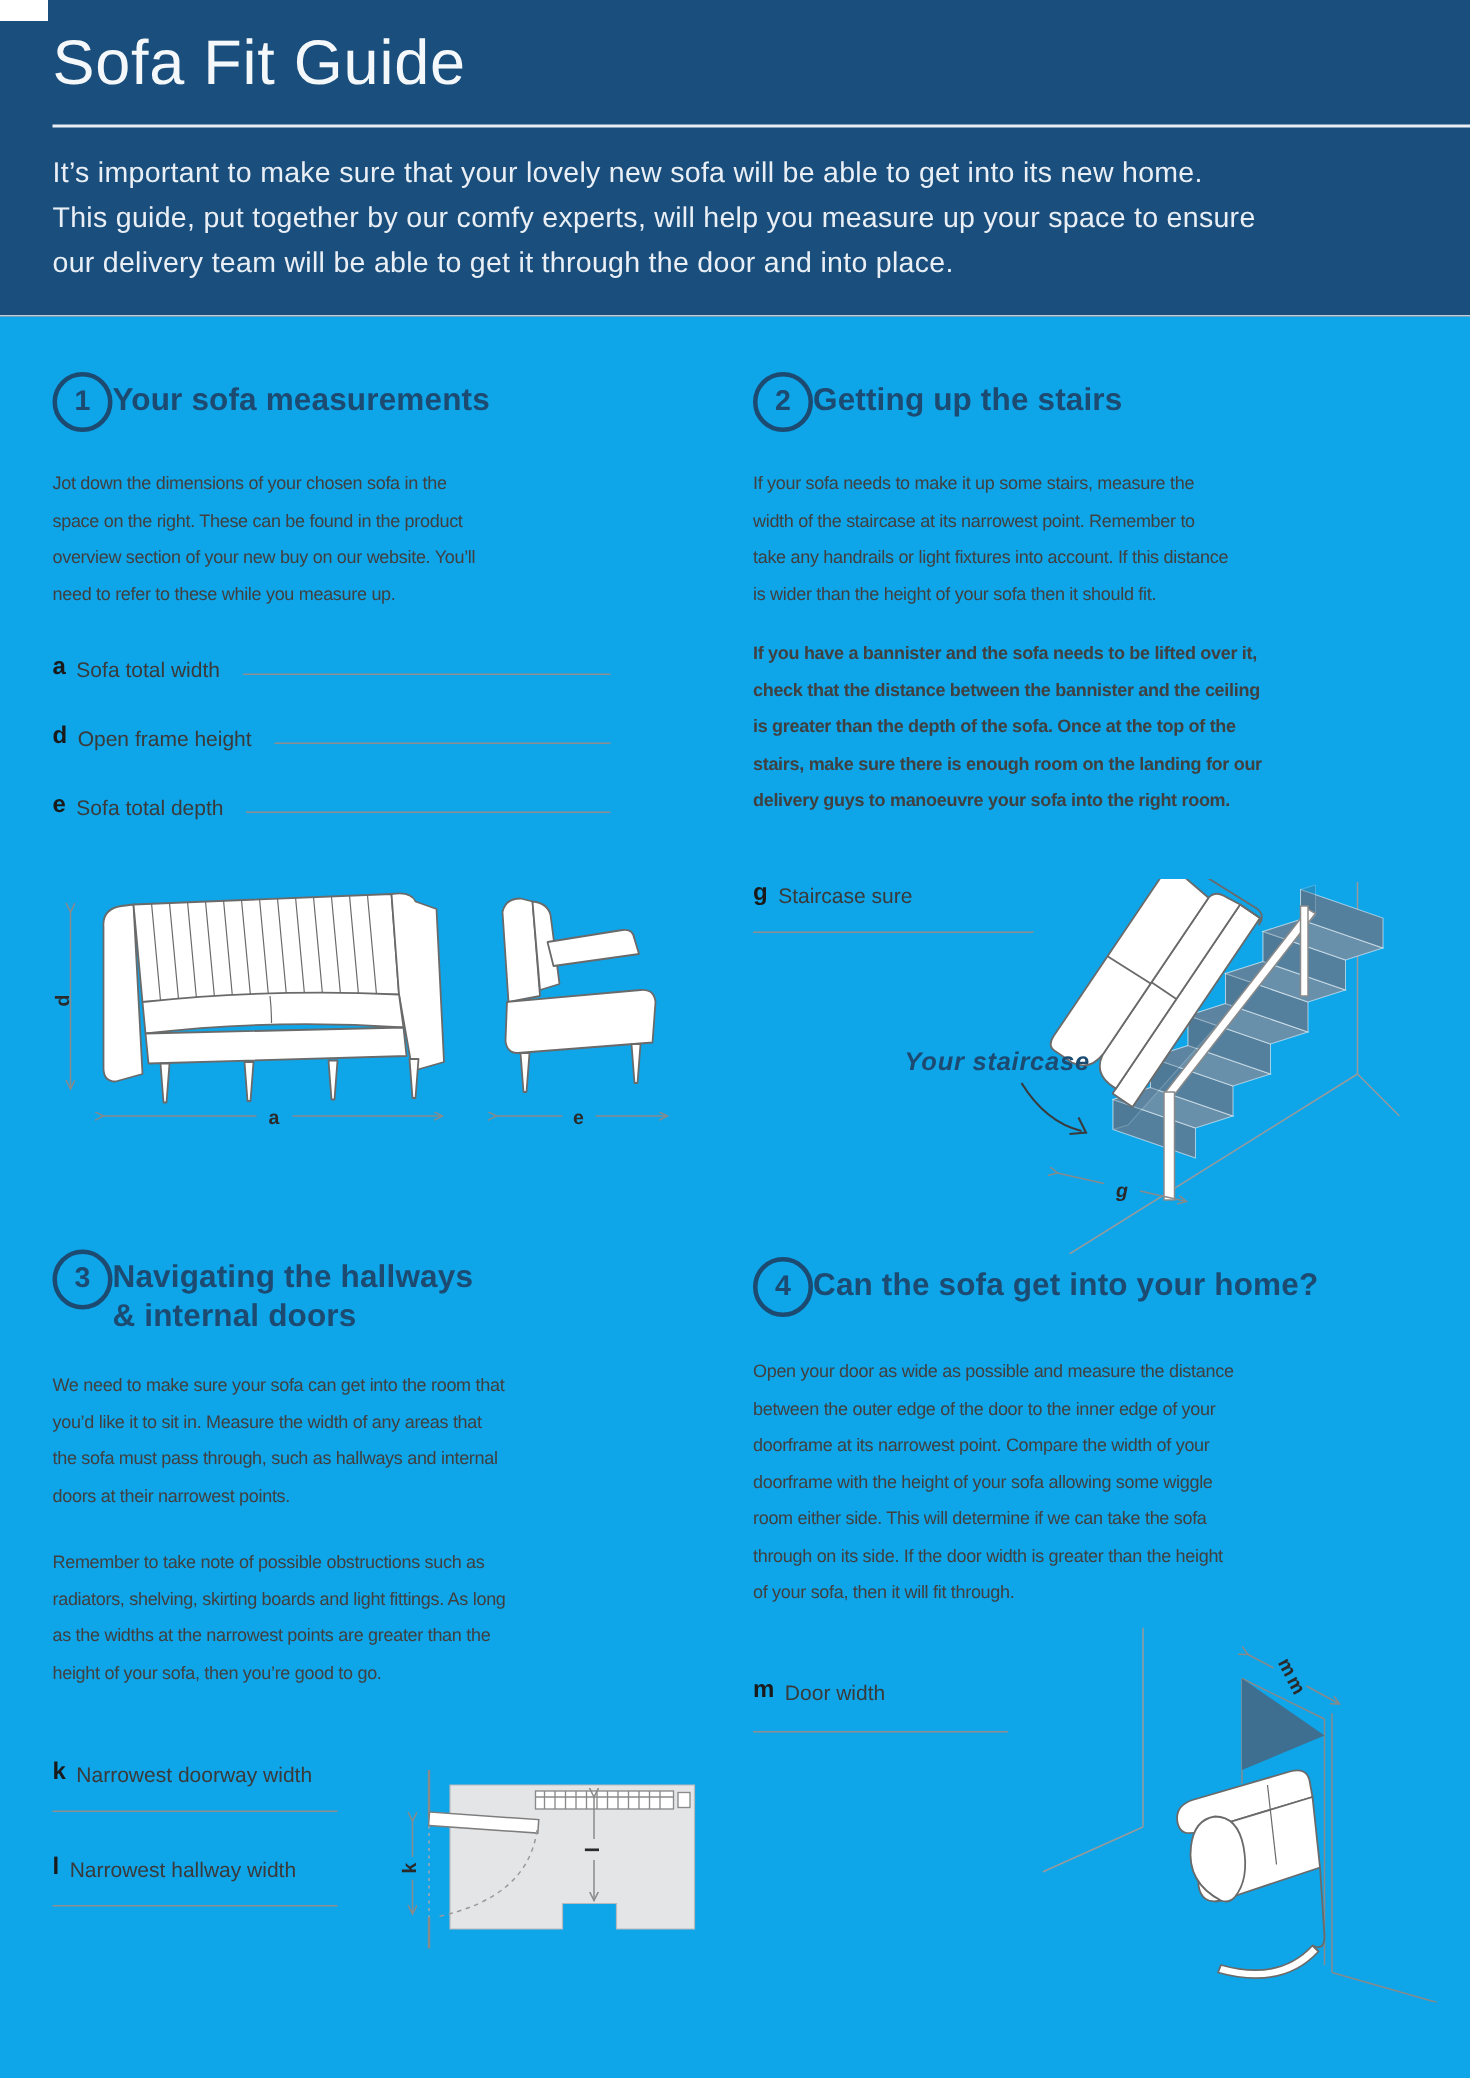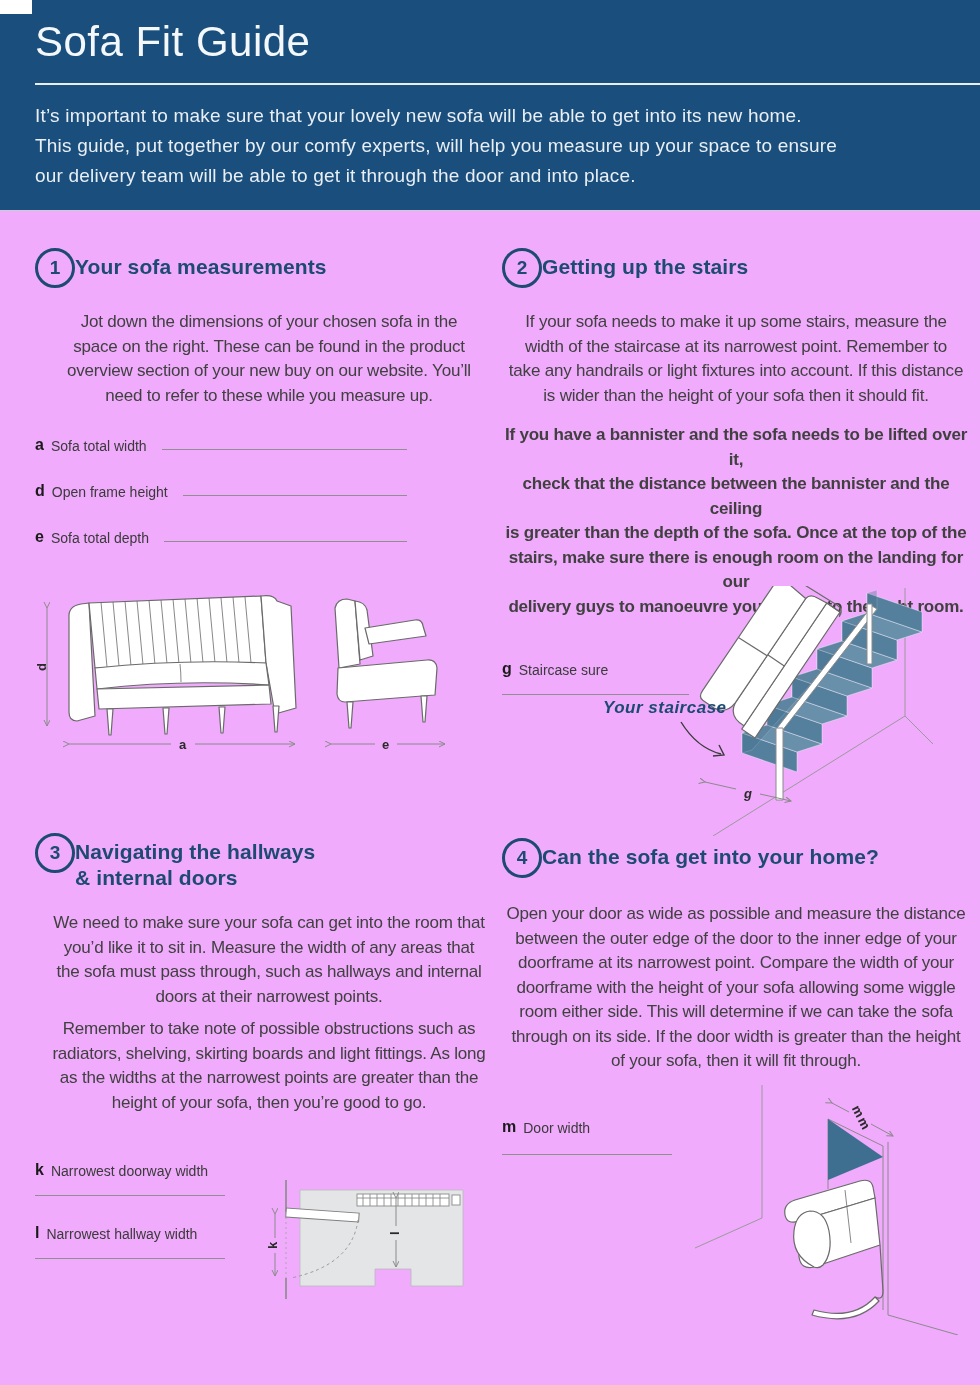--- a/index.html
+++ b/index.html
@@ -1,17 +1,17 @@
 <!DOCTYPE html>
 <html><head>
 <meta charset="utf-8">
 <style>
   * { margin:0; padding:0; box-sizing:border-box; }
   body { font-family:"Liberation Sans","DejaVu Sans",sans-serif; background:#ffffff; }
-  .page { position:relative; width:980px; height:1385px; background:#f0abfc; overflow:hidden; }
+  .page { position:relative; width:980px; height:1385px; background:#0ea5e9; overflow:hidden; }
 
   
   .header { position:absolute; left:0; top:0; width:980px; height:211px;
             background:#1a4e7c; border-bottom:1px solid #c6cdd4; }
   .corner-notch { position:absolute; left:0; top:0; width:32px; height:14px; background:#ffffff; }
   .page-title { position:absolute; left:35px; top:18px; color:#f4f8fb; font-size:42px;
                 font-weight:400; letter-spacing:0.5px; }
   .title-rule { position:absolute; left:35px; top:83px; width:945px; height:2px; background:#e9eef3; }
   .intro { position:absolute; left:35px; top:101px; width:930px; color:#e9eff5;
            font-size:19px; line-height:30px; font-weight:400; white-space:pre-line; letter-spacing:0.2px; }
@@ -23,22 +23,22 @@
   .s3 { left:35px;  top:833px; width:424px; height:550px; }
   .s4 { left:502px; top:838px; width:452px; height:545px; }
 
   .sec-head { display:flex; align-items:flex-start; }
   .num-circle { flex:0 0 auto; width:40px; height:40px; border:3px solid #1c4a70; border-radius:50%;
                 display:flex; align-items:center; justify-content:center;
                 color:#1c4a70; font-size:19px; font-weight:700; }
   .sec-title { margin-top:6px; color:#1c4a70; font-size:21px; font-weight:700;
                line-height:26px; white-space:pre-line; letter-spacing:0.1px; }
 
-  .para { margin-top:22px; width:468px; color:#404040; font-size:17px; line-height:24.5px;
-          letter-spacing:-0.2px; white-space:pre-line;text-align:center; }
+  .para { margin-top:22px; width:468px; color:#404040; font-size:12px; line-height:24.5px;
+          letter-spacing:-0.2px; white-space:pre-line; }
   .para.tight { margin-top:15px;font-weight:bold; }
 
   .fields { margin-top:18px; width:372px; }
   .field-row { display:flex; align-items:flex-end; margin-top:21px; height:25px; }
   .field-letter { font-weight:700; color:#1a1a1a; font-size:16px; margin-right:7px; }
   .field-label  { color:#3a3a3a; font-size:14px; }
   .field-line   { flex:1 1 auto; margin-left:15px; margin-bottom:4px; border-bottom:1px solid #8f8f8f; }
   .label-row { display:flex; align-items:flex-end; }
   .uline { border-bottom:1px solid #8f8f8f; }
 
@@ -228,21 +228,21 @@
   <div class="section s3">
     <div class="sec-head">
       <div class="num-circle">3</div>
       <h2 class="sec-title">Navigating the hallways
 &amp; internal doors</h2>
     </div>
     <p class="para" style="margin-top:20px;">We need to make sure your sofa can get into the room that
 you’d like it to sit in. Measure the width of any areas that
 the sofa must pass through, such as hallways and internal
 doors at their narrowest points.</p>
-    <p class="para" style="margin-top:8px;">Remember to take note of possible obstructions such as
+    <p class="para" style="margin-top:20px;">Remember to take note of possible obstructions such as
 radiators, shelving, skirting boards and light fittings. As long
 as the widths at the narrowest points are greater than the
 height of your sofa, then you’re good to go.</p>
 
     <div style="margin-top:46px; width:190px;">
       <div class="label-row">
         <span class="field-letter">k</span>
         <span class="field-label">Narrowest doorway width</span>
       </div>
       <div class="uline" style="width:190px; margin-top:16px;"></div>

